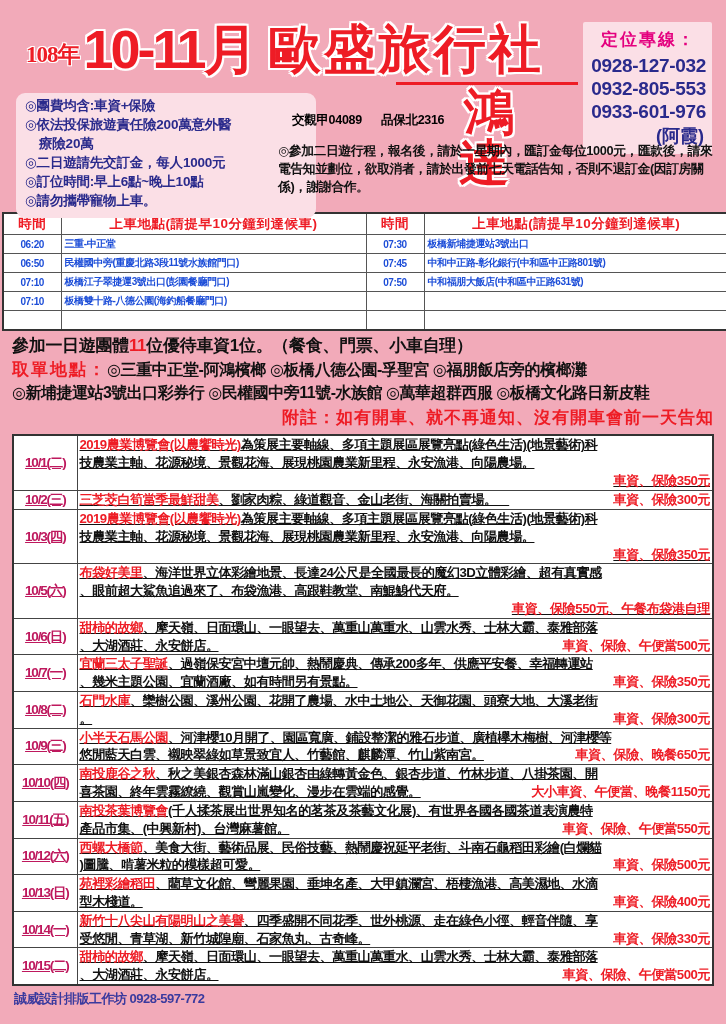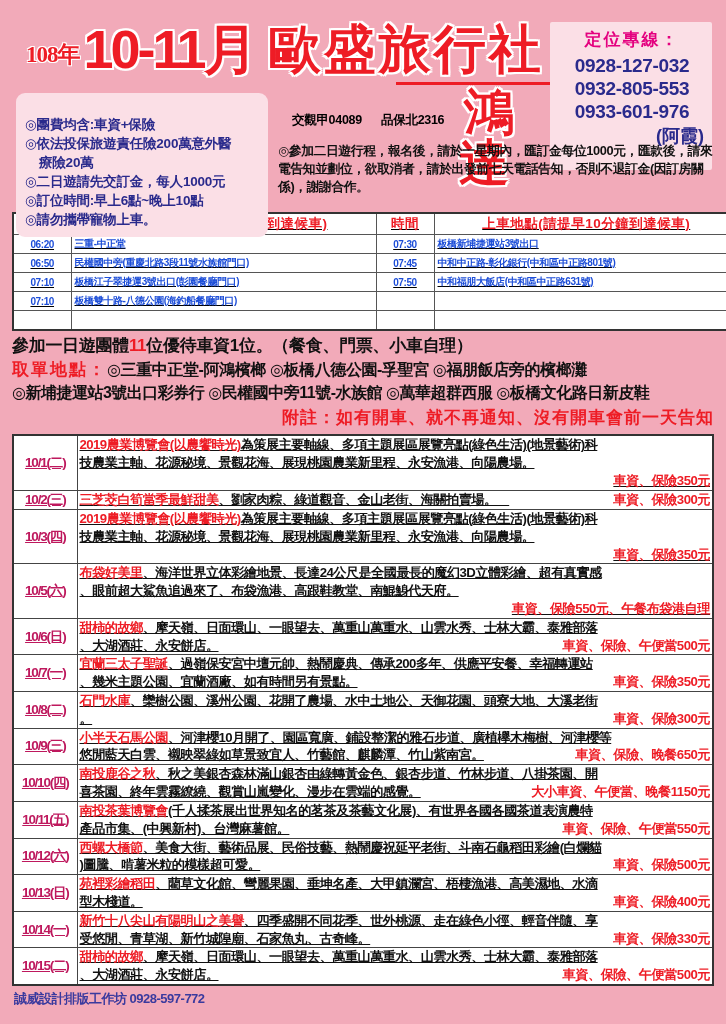--- a/index.html
+++ b/index.html
@@ -84,61 +84,61 @@
     letter-spacing: 10px;
     text-indent: 10px;
     text-shadow: 2px 2px 0 #fff, -2px 2px 0 #fff, 2px -2px 0 #fff, -2px -2px 0 #fff,
                  0 2px 0 #fff, 0 -2px 0 #fff, 2px 0 0 #fff, -2px 0 0 #fff;
   }
 
   .phone-box {
     position: absolute;
     top: 22px;
     right: 14px;
-    width: 162px;
+    width: 129px;
     background: #fbdfe6;
     border-radius: 2px;
-    padding: 6px 6px 22px 8px;
+    padding: 6px 6px 6px 8px;
     margin-left: 45px;
   }
   .phone-title {
     font-family: "Liberation Serif", "DejaVu Serif", serif;
     font-weight: bold;
     font-size: 17px;
     color: #e4007f;
     letter-spacing: 2px;
     text-align: center;
     margin-bottom: 3px;
   }
   .phone-num {
     font-family: "Liberation Sans", "DejaVu Sans", sans-serif;
     font-weight: bold;
     font-size: 19px;
     line-height: 1.22;
     color: #2a2a8c;
     letter-spacing: -0.3px;
-    text-align: center;
+    text-align: right;
   }
   .phone-alias {
     font-family: "Liberation Sans", "DejaVu Sans", sans-serif;
     font-weight: bold;
     font-size: 18px;
     color: #2a2a8c;
     text-align: right;
     padding-right: 2px;
   }
 
   .notes-box {
     position: absolute;
     top: 93px;
     left: 16px;
-    width: 252px;
+    width: 300px;
     background: #fbdfe6;
     border-radius: 9px;
-    padding: 23px 8px 7px 9px;
+    padding: 4px 8px 7px 9px;
   }
   .notes-box p {
     margin: 0 0 1px 0;
     font-size: 13.5px;
     line-height: 1.33;
     color: #2a2a8c;
     font-weight: bold;
     letter-spacing: -0.2px;
   }
   .notes-box p.indent { text-indent: 14px; }
@@ -160,21 +160,21 @@
     left: 278px;
     width: 442px;
     font-size: 12.8px;
     line-height: 1.42;
     color: #111;
     font-weight: bold;
     letter-spacing: -0.4px;
   }
 
   
-  .pickup-wrap { padding: 0 12px; text-decoration: underline; }
+  .pickup-wrap { padding: 0 2px; }
   table.pickup {
     width: 100%;
     border-collapse: collapse;
     background: #ffffff;
     border: 2px solid #333;
     table-layout: fixed;
   }
   table.pickup td, table.pickup th {
     border: 1px solid #555;
     font-size: 10px;

